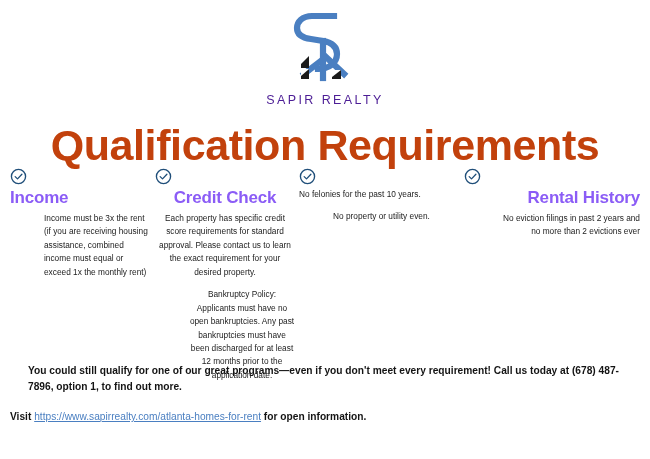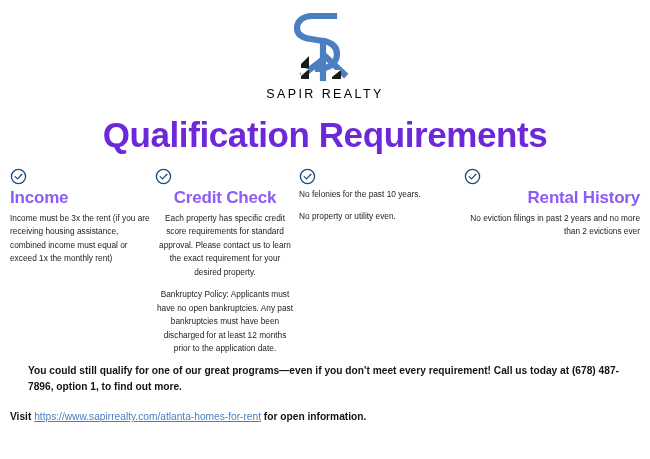--- a/index.html
+++ b/index.html
@@ -26,32 +26,32 @@
   }
   .logo-mark {
     width: 86px;
     height: 74px;
     display: block;
   }
   .logo-wordmark {
     font-family: "Liberation Sans", sans-serif;
     font-size: 12.5px;
     letter-spacing: 2.4px;
-    color: #000000;
-    margin-top: 1px;
+    color: #4c1d95;
+    margin-top: 7px;
     font-weight: 400;
   }
 
   
   .page-title {
     text-align: center;
-    font-size: 35px;
+    font-size: 43px;
     font-weight: bold;
     letter-spacing: -0.4px;
-    color: #6d28d9;
+    color: #c2410c;
     margin: 14px 0 0 0;
     font-family: "Liberation Sans", sans-serif;
   }
 
   
   .columns {
     position: absolute;
     top: 168px;
     left: 0;
     width: 650px;
@@ -80,21 +80,21 @@
     white-space: nowrap;
     font-family: "Liberation Sans", sans-serif;
   }
   .col-para {
     font-size: 8.3px;
     line-height: 1.62;
     color: #222222;
     margin: 0 0 9px 0;
     font-family: "Liberation Sans", sans-serif;
   }
-  .col-para:last-child { margin-bottom: 0; }
+  .col-para:last-child { margin-bottom: 0; margin-left: 34px; }
 
   
   .footer-callout {
     position: absolute;
     left: 28px;
     top: 363px;
     width: 592px;
     font-size: 10.2px;
     font-weight: bold;
     line-height: 1.6;

